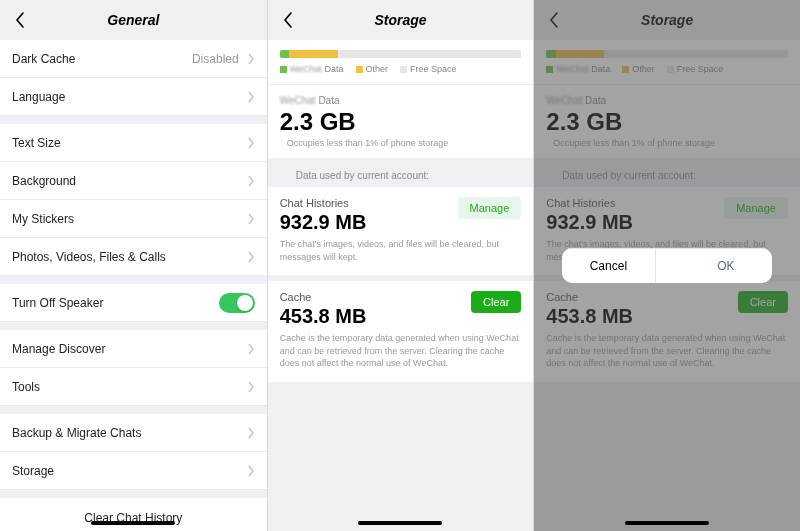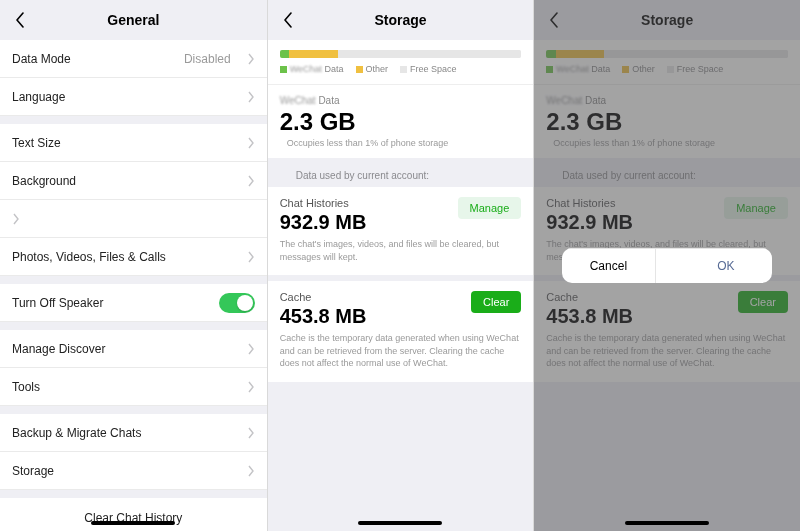--- a/index.html
+++ b/index.html
@@ -1,26 +1,26 @@
 <!DOCTYPE html>
 <html><head>
 <meta charset="utf-8">
 <style>
   * { box-sizing: border-box; margin: 0; padding: 0; font-family: -apple-system, Helvetica, Arial, sans-serif; }
   body { width: 800px; height: 531px; display: flex; background: #fff; overflow: hidden; }
   .pane { width: 266.66px; height: 531px; background: #efeff4; position: relative; overflow: hidden; }
   .pane + .pane { border-left: 1px solid #d9d9d9; }
-  .header { height: 40px; display: flex; align-items: center; justify-content: center; position: relative; background: #efeff4; }
+  .header { height: 40px; display: flex; align-items: center; justify-content: center; position: relative; background: #efeff4; font-style: italic; }
   .header .title { font-size: 14px; font-weight: 600; color: #000; }
   .back { position: absolute; left: 10px; top: 10px; width: 20px; height: 20px; display: flex; align-items: center; justify-content: center; }
   .back svg { width: 10px; height: 16px; }
   .list { background: #fff; }
   .row { height: 38px; display: flex; align-items: center; padding: 0 12px; border-bottom: 1px solid #eaeaea; font-size: 12px; color: #222; position: relative; }
   .row .label { flex: 1; }
-  .row .value { color: #9a9a9a; font-size: 12px; margin-right: 16px; }
+  .row .value { color: #9a9a9a; font-size: 12px; margin-right: 8px; }
   .chev { width: 8px; height: 12px; color: #c3c3c6; }
   .sep { height: 8px; background: #efeff4; }
   .toggle { width: 36px; height: 20px; border-radius: 10px; background: #34c759; position: relative; }
   .toggle::after { content: ""; position: absolute; width: 16px; height: 16px; border-radius: 50%; background: #fff; top: 2px; right: 2px; box-shadow: 0 1px 2px rgba(0,0,0,.2); }
   .centered-row { height: 40px; display: flex; align-items: center; justify-content: center; font-size: 12px; color: #222; background: #fff; border-bottom: 1px solid #eaeaea; }
   .home-ind { position: absolute; bottom: 6px; left: 50%; transform: translateX(-50%); width: 84px; height: 4px; border-radius: 3px; background: #000; }
 
   
   .card { background: #fff; padding: 10px 12px; }
   .bar { display: flex; height: 8px; border-radius: 2px; overflow: hidden; background: #eee; }
@@ -62,21 +62,21 @@
     <div class="back">
       <svg viewBox="0 0 10 16">
           <path d="M8 1 2 8l6 7" stroke="#000" stroke-width="1.6" fill="none" stroke-linecap="round" stroke-linejoin="round"></path>
         </svg>
     </div>
     <div class="title">General</div>
   </div>
 
   <div class="list">
     <div class="row">
-      <span class="label">Data Mode</span>
+      <span class="label">Dark Cache</span>
       <span class="value">Disabled</span>
       <svg class="chev" viewBox="0 0 8 12">
           <path d="M2 1l4 5-4 5" stroke="currentColor" stroke-width="1.4" fill="none"></path>
         </svg>
     </div>
     <div class="row">
       <span class="label">Language</span>
       <svg class="chev" viewBox="0 0 8 12">
           <path d="M2 1l4 5-4 5" stroke="currentColor" stroke-width="1.4" fill="none"></path>
         </svg>
@@ -90,20 +90,21 @@
           <path d="M2 1l4 5-4 5" stroke="currentColor" stroke-width="1.4" fill="none"></path>
         </svg>
     </div>
     <div class="row">
       <span class="label">Background</span>
       <svg class="chev" viewBox="0 0 8 12">
           <path d="M2 1l4 5-4 5" stroke="currentColor" stroke-width="1.4" fill="none"></path>
         </svg>
     </div>
     <div class="row">
+      <span class="label">My Stickers</span>
       <svg class="chev" viewBox="0 0 8 12">
           <path d="M2 1l4 5-4 5" stroke="currentColor" stroke-width="1.4" fill="none"></path>
         </svg>
     </div>
     <div class="row">
       <span class="label">Photos, Videos, Files &amp; Calls</span>
       <svg class="chev" viewBox="0 0 8 12">
           <path d="M2 1l4 5-4 5" stroke="currentColor" stroke-width="1.4" fill="none"></path>
         </svg>
     </div>

